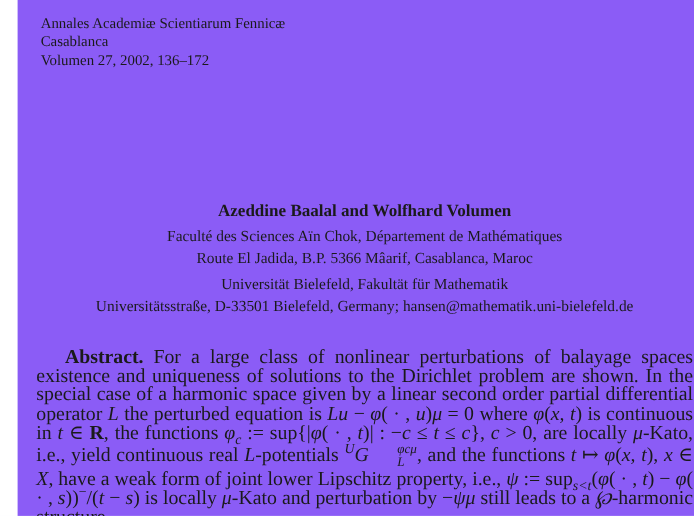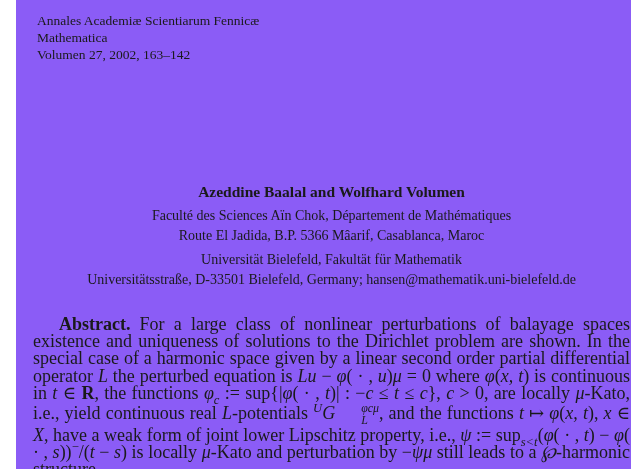--- a/index.html
+++ b/index.html
@@ -86,22 +86,22 @@
   }
   .stack span { display: block; }
 </style>
 </head>
 <body>
 
 <div class="page">
 
   <div class="journal">
     <div>Annales Academiæ Scientiarum Fennicæ</div>
-    <div>Mathematica</div>
-    <div>Volumen 27, 2002, 163–142</div>
+    <div>Casablanca</div>
+    <div>Volumen 27, 2002, 136–172</div>
   </div>
 
 
   <div class="authors">Azeddine Baalal and Wolfhard Volumen</div>
 
   <div class="aff aff1">
     <div>Faculté des Sciences Aïn Chok, Département de Mathématiques</div>
     <div>Route El Jadida, B.P. 5366 Mâarif, Casablanca, Maroc</div>
   </div>
 

